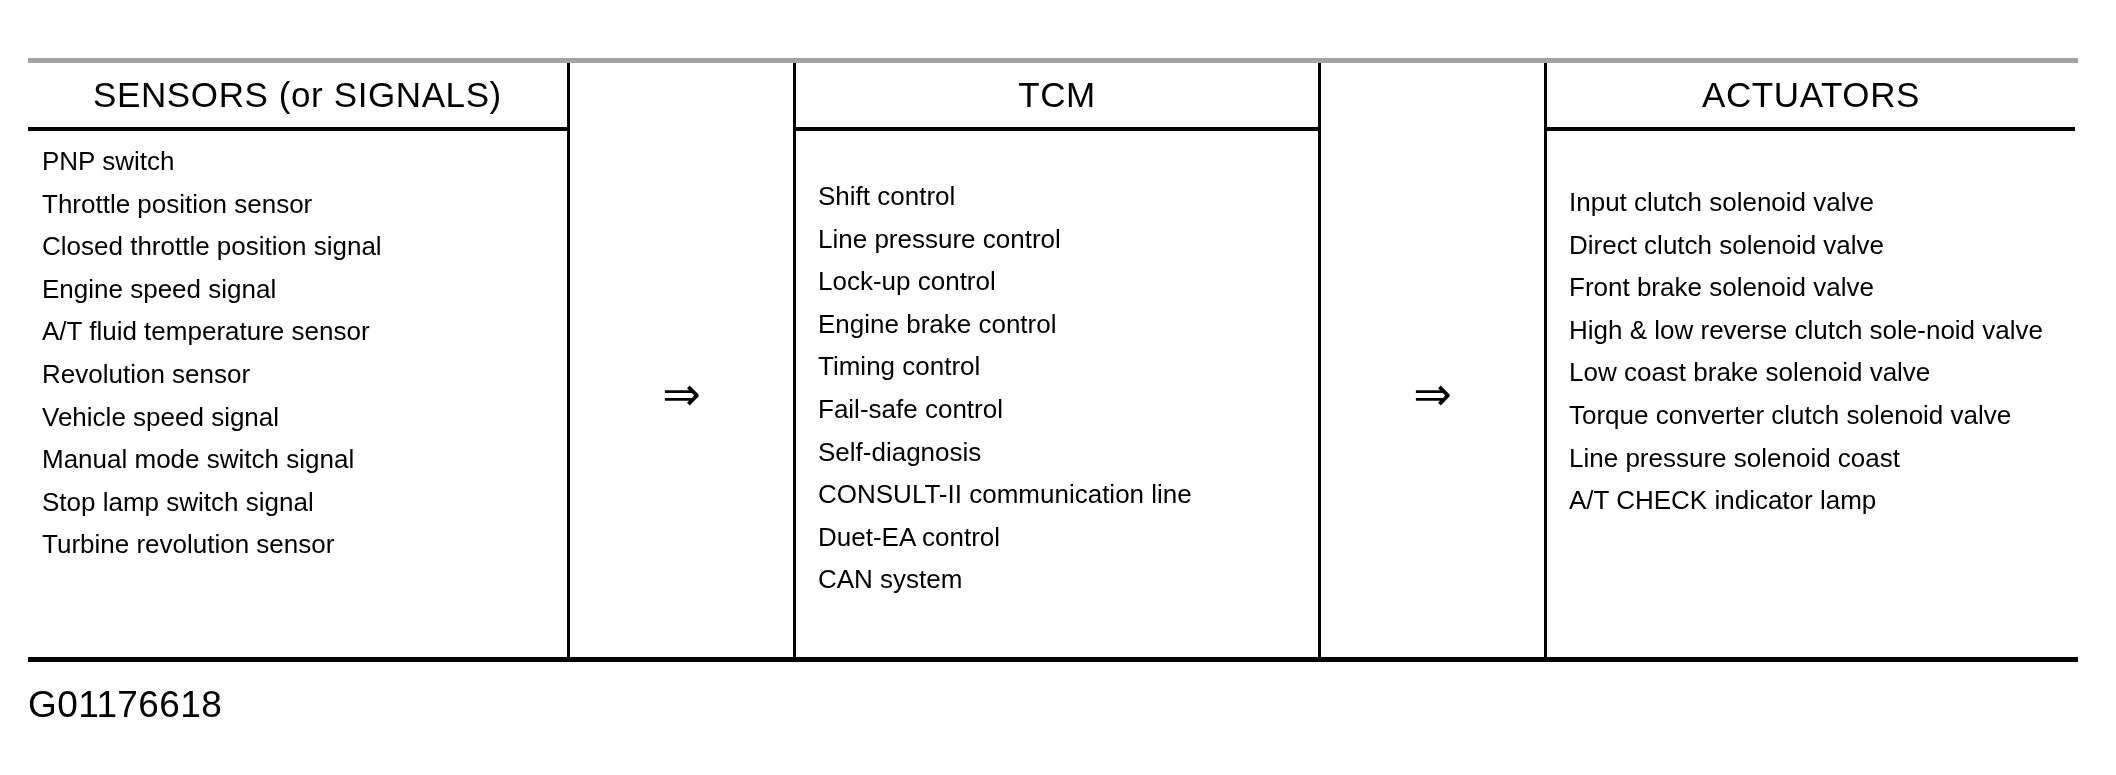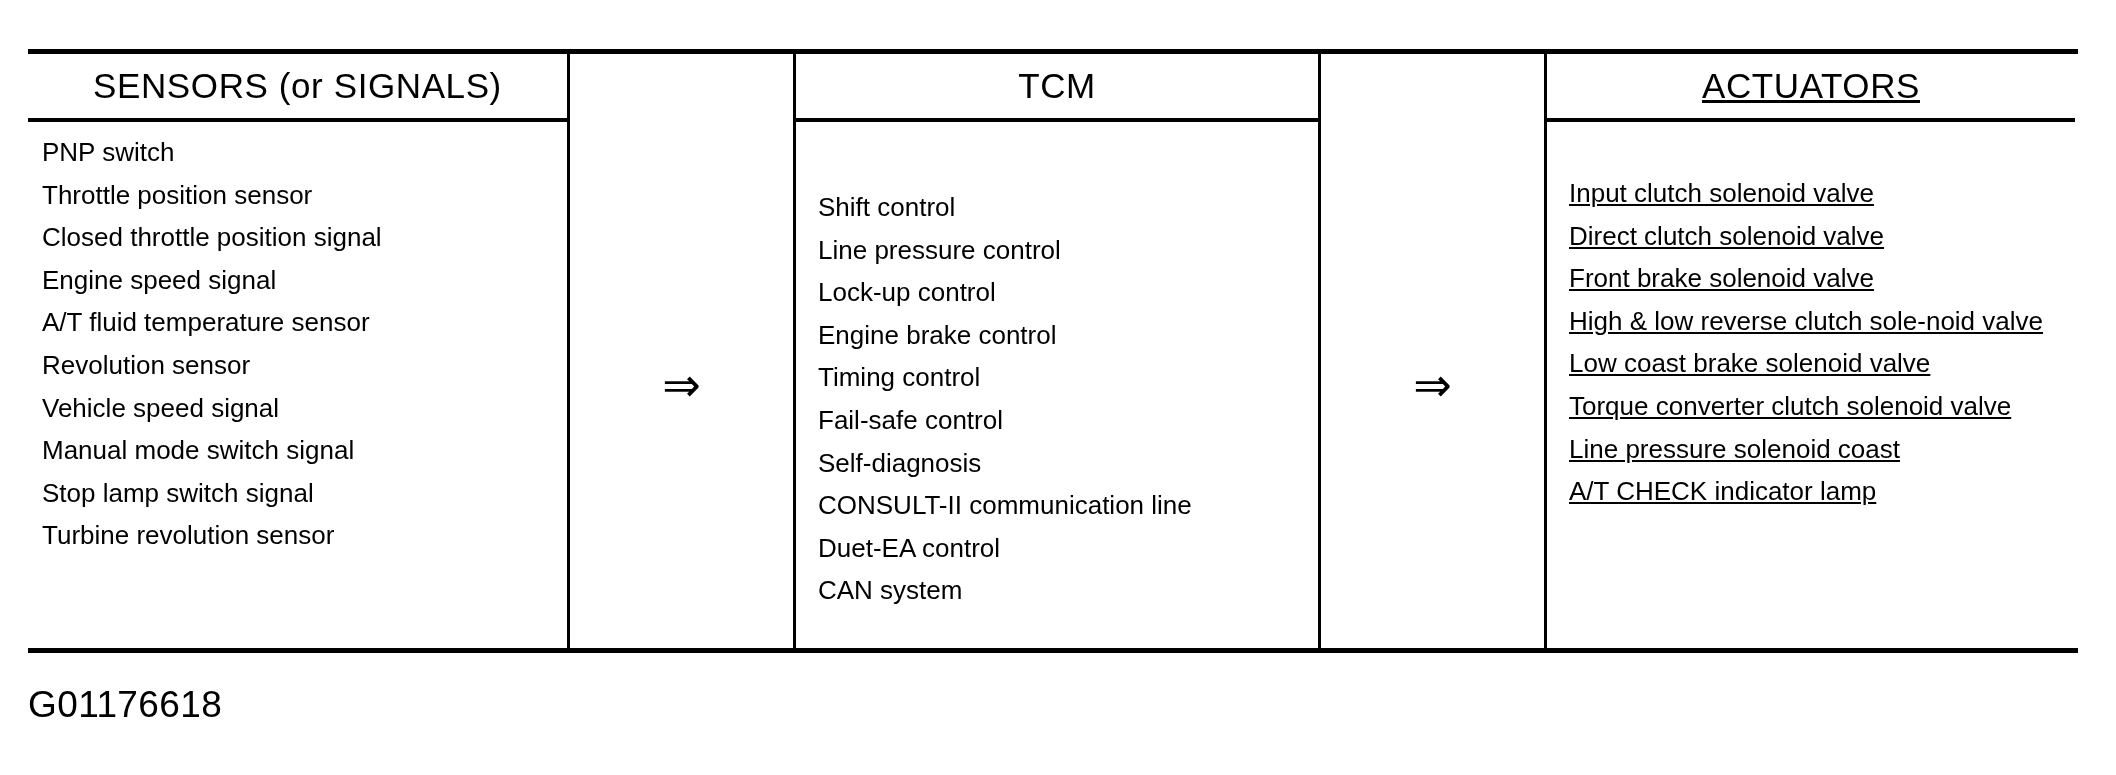--- a/index.html
+++ b/index.html
@@ -19,24 +19,24 @@
     position: relative;
     width: 2116px;
     height: 775px;
     background: #ffffff;
   }
 
   
   .flow-table {
     position: absolute;
     left: 28px;
-    top: 49px;
+    top: 58px;
     width: 2050px;
     height: 604px;
-    border-top: 5px solid #000000;
+    border-top: 5px solid #a3a3a3;
     border-bottom: 5px solid #000;
     box-sizing: border-box;
   }
 
   .cols {
     position: absolute;
     left: 0;
     top: 0;
     width: 100%;
     height: 100%;
@@ -48,21 +48,21 @@
     position: relative;
     box-sizing: border-box;
     height: 100%;
   }
 
   
   .col-sensors   { width: 542px; border-right: 3px solid #000; }
   .col-arrow-a   { width: 226px; border-right: 3px solid #000; }
   .col-tcm       { width: 525px; border-right: 3px solid #000; }
   .col-arrow-b   { width: 226px; border-right: 3px solid #000; }
-  .col-actuators { width: 528px; text-decoration: underline; }
+  .col-actuators { width: 528px; }
 
   
   .col-head {
     height: 68px;
     display: flex;
     align-items: center;
     justify-content: center;
     box-sizing: border-box;
   }
   .col-head.ruled {
@@ -74,21 +74,21 @@
     white-space: nowrap;
   }
 
   
   .col-body {
     box-sizing: border-box;
     padding-left: 14px;
     padding-right: 6px;
   }
   .col-sensors   .col-body { padding-top: 9px; }
-  .col-tcm       .col-body { padding-top: 64px; padding-left: 22px; }
+  .col-tcm       .col-body { padding-top: 44px; padding-left: 22px; }
   .col-actuators .col-body { padding-top: 50px; padding-left: 22px; }
 
   .item {
     font-size: 26px;
     line-height: 42.6px;
     white-space: nowrap;
   }
   .item.wrapped {
     white-space: normal;
   }

